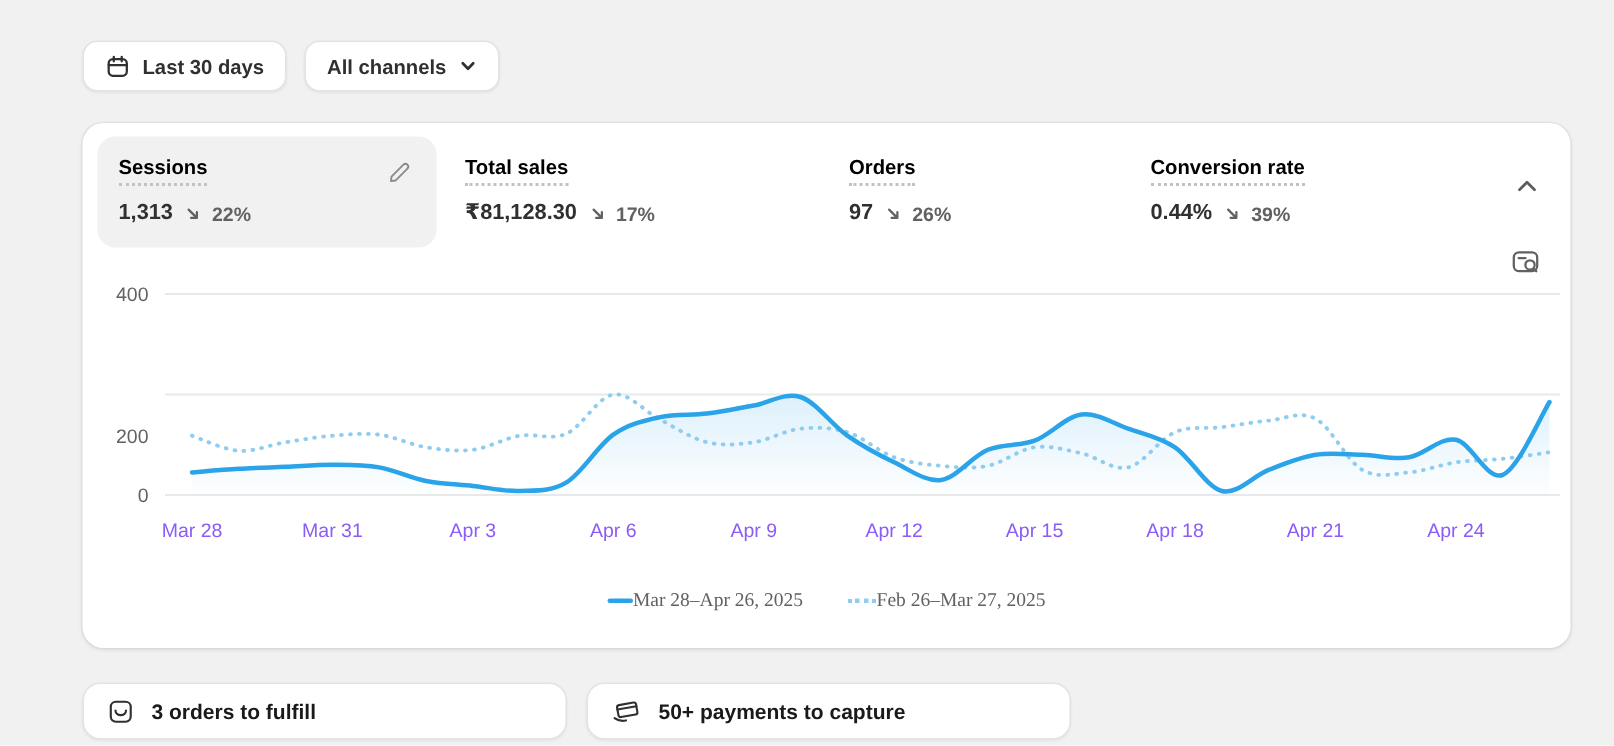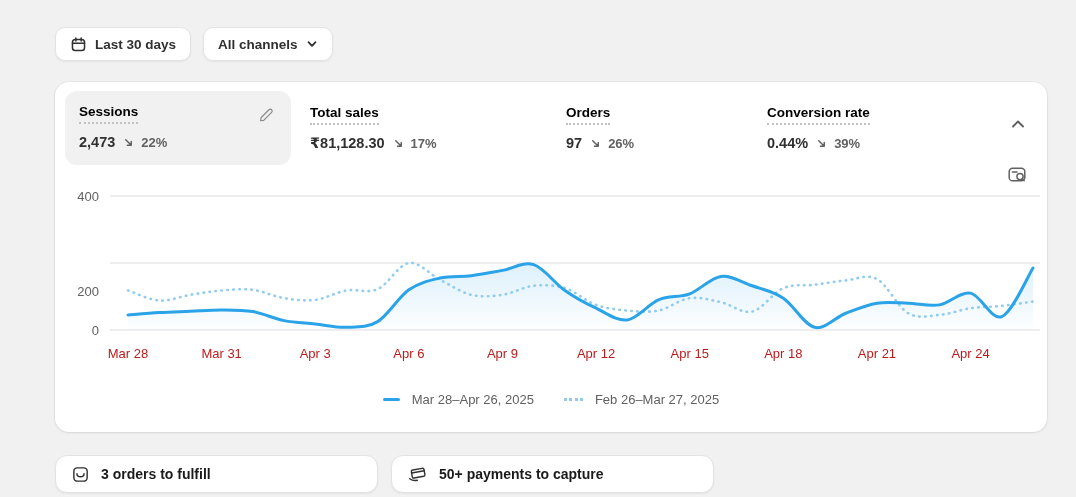--- a/index.html
+++ b/index.html
@@ -33,24 +33,24 @@
     font-size:13.5px; font-weight:700; color:#000000;
     border-bottom:2px dotted #c2c2c2; padding-bottom:3px; display:inline-block;
   }
   .value-row { display:flex; align-items:center; gap:8px; margin-top:9px; }
   .metric-value { font-size:14.5px; font-weight:700; color:#303030; }
   .delta { display:flex; align-items:center; gap:7px; font-size:13px; font-weight:700; color:#616161; }
   .metric-col { position:absolute; top:21px; cursor:pointer; }
   .metric-col .value-row { margin-top:10px; }
   .icon-btn { position:absolute; background:none; border:none; cursor:pointer; padding:2px; line-height:0; }
   .ytick { position:absolute; width:44px; text-align:right; font-size:13px; color:#616161; transform:translateY(-50%); }
-  .xtick { position:absolute; top:264px; transform:translateX(-50%); font-size:13px; color:#b91c1c; white-space:nowrap; }
+  .xtick { position:absolute; top:264px; transform:translateX(-50%); font-size:13px; color:#8b5cf6; white-space:nowrap; }
   #chart-svg { position:absolute; left:55px; top:105px; overflow:visible; }
   .legend { position:absolute; left:0; right:0; top:310px; display:flex; justify-content:center; align-items:center; gap:30px; }
-  .legend-item { display:flex; align-items:center; gap:12px; font-size:13px; color:#616161; }
+  .legend-item { display:flex; align-items:center; gap:0; font-size:13px; color:#616161;font-family:Liberation Serif, serif; }
   .legend-marker-solid { width:17px; height:3px; border-radius:2px; }
   .legend-marker-dotted { width:19px; height:0; border-top:3px dotted; }
   .tasks { position:absolute; left:55px; top:455px; display:flex; gap:13px; }
   .task-btn {
     width:323px; height:38px; background:#fff; border:1px solid #e3e3e3; border-radius:12px;
     display:flex; align-items:center; gap:11px; padding:0 15px;
     font-size:14px; font-weight:700; color:#1a1a1a; cursor:pointer;
     box-shadow:0 1px 2px rgba(0,0,0,.06); font-family:inherit;
   }
   svg { display:block; }
@@ -85,21 +85,21 @@
     <div class="metric-tab">
       <div class="label-row">
         <span class="metric-label">Sessions</span>
         <span class="icon-btn" style="position:static">
           <svg width="17" height="17" viewBox="0 0 18 18" fill="none" stroke="#8a8a8a" stroke-width="1.3" stroke-linejoin="round">
             <path d="M3.2 12.4 L11.6 4 a2 2 0 0 1 2.8 0 l0 0 a2 2 0 0 1 0 2.8 L6 15.2 L2.8 15.6 Z"></path>
           </svg>
         </span>
       </div>
       <div class="value-row">
-        <span class="metric-value">2,473</span>
+        <span class="metric-value">1,313</span>
         <span class="delta">
           <svg width="11" height="11" viewBox="0 0 12 12" fill="none" stroke="#616161" stroke-width="1.6" stroke-linecap="round" stroke-linejoin="round">
             <path d="M3 3 L9 9 M9 4.8 L9 9 L4.8 9"></path>
           </svg>
           <span>22%</span>
         </span>
       </div>
     </div>
 
     <div class="metric-col" style="left:255px">

